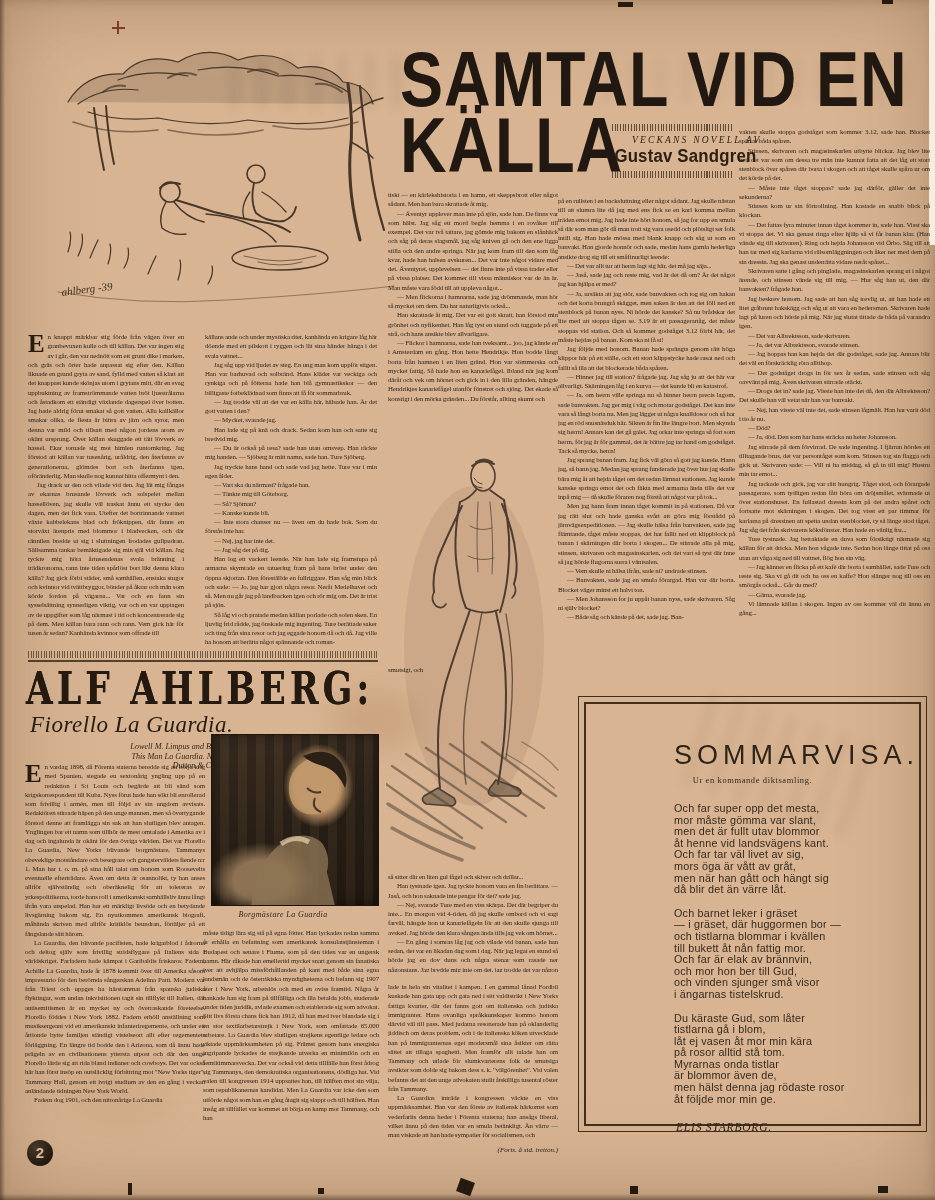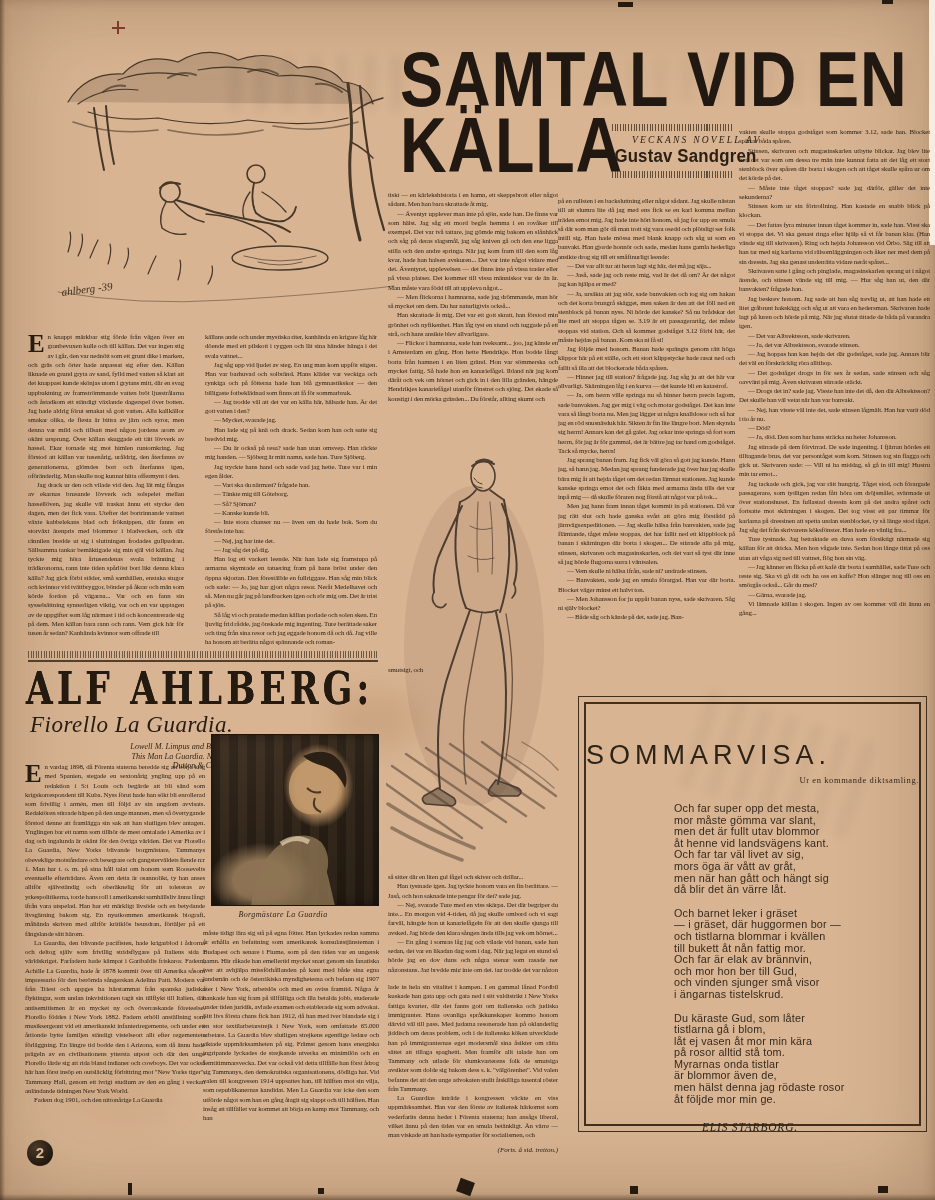--- a/index.html
+++ b/index.html
@@ -52,24 +52,24 @@
       radial-gradient(ellipse 50px 60px at 64% 30%, #b98f63 0 45%, transparent 70%),
       radial-gradient(ellipse 70px 50px at 30% 85%, #8d7253 0 40%, transparent 75%),
       repeating-linear-gradient(90deg, rgba(20,14,9,.25) 0 9px, rgba(80,62,44,.18) 9px 18px),
       linear-gradient(160deg,#413325 0%, #2c2218 55%, #241b12 100%);
     box-shadow:inset 0 0 14px rgba(0,0,0,.5);}
   .caption{position:absolute;left:195px;top:910px;width:176px;text-align:center;font-style:italic;font-size:8px;color:#31251a;letter-spacing:.4px;}
 
   
   .poembox{position:absolute;left:578px;top:696px;width:347px;height:434px;border:1.5px solid #3e2f1f;}
   .poembox .inner{position:absolute;left:5px;top:5px;right:5px;bottom:5px;border:2.5px solid #3e2f1f;}
-  .poemtitle{margin:36px 0 4px;text-align:left;font-family:"Liberation Sans",sans-serif;font-weight:400;font-size:27px;letter-spacing:5px;color:#2d2317;}
-  .poemsub{text-align:right;font-size:8.5px;color:#33281c;letter-spacing:.6px;margin-bottom:18px;}
+  .poemtitle{margin:36px 0 4px;text-align:right;font-family:"Liberation Sans",sans-serif;font-weight:400;font-size:27px;letter-spacing:5px;color:#2d2317;}
+  .poemsub{text-align:center;font-size:8.5px;color:#33281c;letter-spacing:.6px;margin-bottom:18px;}
   .stanza{margin:0 0 12px 88px;font-family:"Liberation Sans",sans-serif;font-size:10.8px;line-height:11.6px;color:#342a1e;letter-spacing:.2px;}
-  .poemsig{margin:16px 0 0 116px;font-style:italic;font-size:11.5px;color:#2e2317;letter-spacing:.8px;}
+  .poemsig{margin:16px 0 0 90px;font-style:italic;font-size:11.5px;color:#2e2317;letter-spacing:.8px;}
 
   
   .pagenum{position:absolute;left:27px;top:1140px;width:26px;height:26px;border-radius:50%;background:radial-gradient(circle at 35% 30%, #4a3a28, #221910 70%);color:#d9b998;font-family:"Liberation Sans",sans-serif;font-weight:bold;font-size:15px;line-height:26px;text-align:center;}
 
   svg text{font-family:"Liberation Serif",serif;}
 </style>
 </head>
 <body>
 
 <div class="page">

